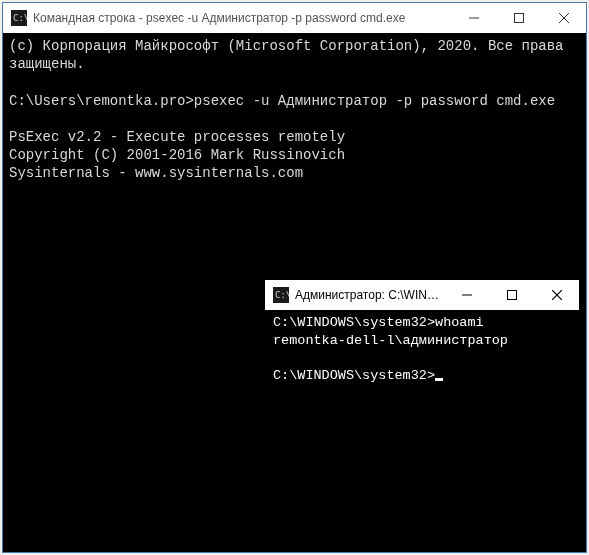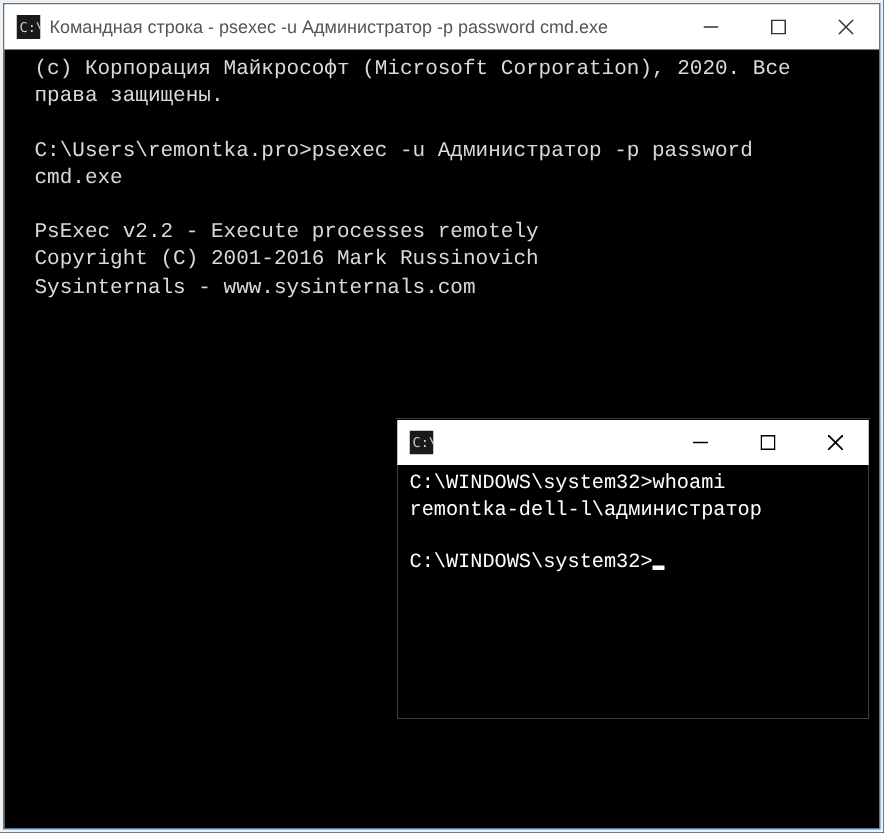--- a/index.html
+++ b/index.html
@@ -66,21 +66,21 @@
   }
   .win-child .titlebar { color: #000; }
   .win-child .titlebar .ttext { font-weight: 400; }
   .terminal {
     flex: 1;
     background: #000;
     color: #d9d9d9;
     font-family: Consolas, "Courier New", monospace;
     font-size: 14px;
     line-height: 1.3;
-    padding: 4px 20px;
+    padding: 4px 6px;
     white-space: pre-wrap;
     word-break: break-word;
     overflow: hidden;
   }
   .win-child .terminal {
     font-size: 13.5px;
     color: #fff;
     padding: 4px 8px;
   }
   .cursor {
@@ -135,20 +135,21 @@
 </div>
 
 <div class="window win-child">
   <div class="titlebar">
     <span class="ticon">
       <svg viewBox="0 0 16 16">
           <rect x="0" y="0" width="16" height="16" fill="#1a1a1a"></rect>
           <text x="2" y="11" font-size="9" fill="#ccc" font-family="monospace">C:\</text>
         </svg>
     </span>
+    <span class="ttext">Администратор: C:\WIND...</span>
     <span class="spacer"></span>
     <div class="ctrl">
       <svg width="10" height="10" viewBox="0 0 10 10">
           <line x1="0" y1="5" x2="10" y2="5" stroke="#000" stroke-width="1"></line>
         </svg>
     </div>
     <div class="ctrl">
       <svg width="10" height="10" viewBox="0 0 10 10">
           <rect x="0.5" y="0.5" width="9" height="9" fill="none" stroke="#000" stroke-width="1"></rect>
         </svg>

